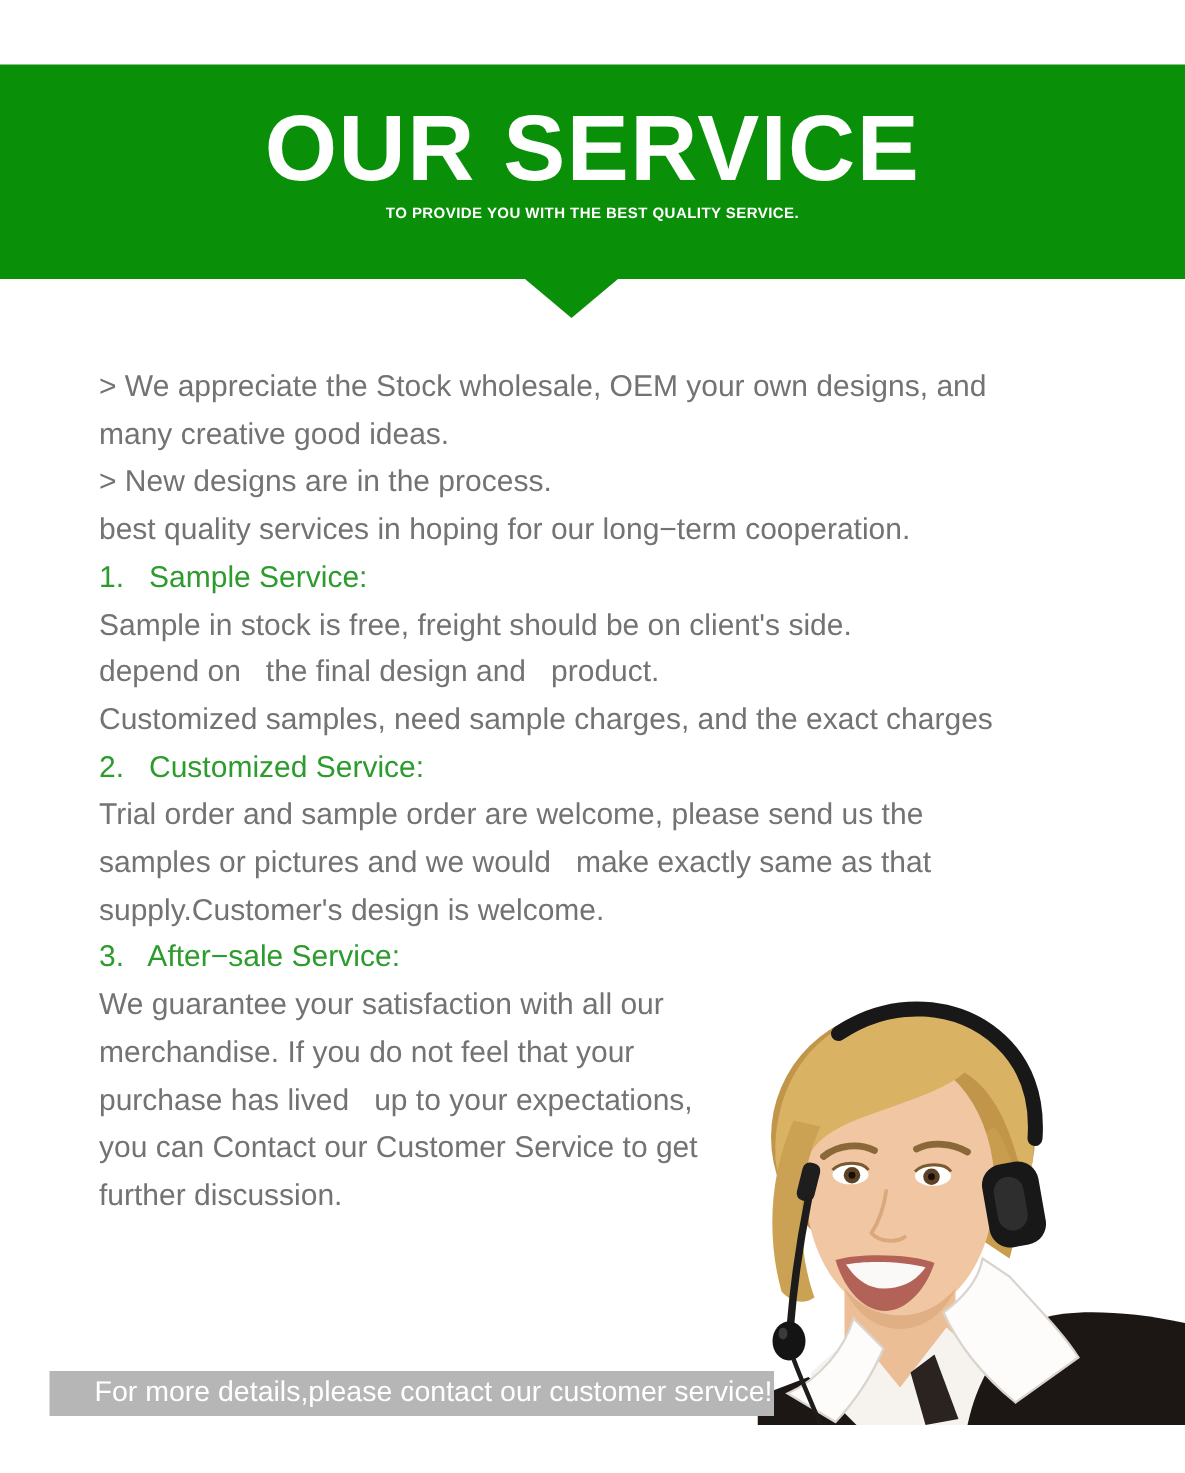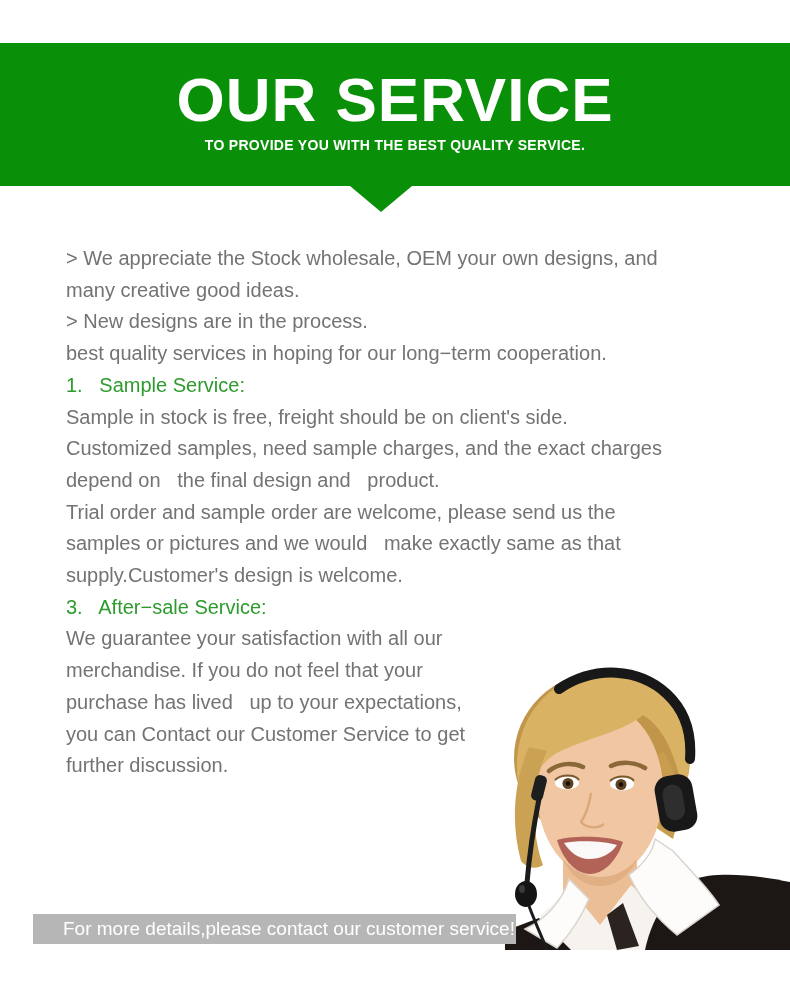--- a/index.html
+++ b/index.html
@@ -26,21 +26,21 @@
     padding-top:26px;
   }
   .banner-title{
     color:var(--white);
     font-size:62px;font-weight:700;line-height:62px;
     letter-spacing:1px;white-space:nowrap;
   }
   .banner-subtitle{
     margin-top:6px;
     color:var(--white);
-    font-size:14px;font-weight:700;letter-spacing:.3px;
+    font-size:10px;font-weight:700;letter-spacing:.3px;
     white-space:nowrap;
   }
   .banner-pointer{
     position:absolute;left:350px;top:186px;
     width:0;height:0;
     border-left:31px solid transparent;
     border-right:31px solid transparent;
     border-top:26px solid var(--banner-green);
   }
   
@@ -86,22 +86,23 @@
   <div class="banner-pointer"></div>
 
   <section class="content">
     <div>
         <div class="line body">&gt; We appreciate the Stock wholesale, OEM your own designs, and</div>
         <div class="line body">many creative good ideas.</div>
         <div class="line body">&gt; New designs are in the process.</div>
         <div class="line body">best quality services in hoping for our long−term cooperation.</div>
         <div class="line section">1.   Sample Service:</div>
         <div class="line body">Sample in stock is free, freight should be on client's side.</div>
+        <div class="line body">depend on   the final design and   product.</div>
         <div class="line body">Customized samples, need sample charges, and the exact charges</div>
-        <div class="line body">depend on   the final design and   product.</div>
+        <div class="line section">2.   Customized Service:</div>
         <div class="line body">Trial order and sample order are welcome, please send us the</div>
         <div class="line body">samples or pictures and we would   make exactly same as that</div>
         <div class="line body">supply.Customer's design is welcome.</div>
         <div class="line section">3.   After−sale Service:</div>
         <div class="line body">We guarantee your satisfaction with all our</div>
         <div class="line body">merchandise. If you do not feel that your</div>
         <div class="line body">purchase has lived   up to your expectations,</div>
         <div class="line body">you can Contact our Customer Service to get</div>
         <div class="line body">further discussion.</div>
       </div>

